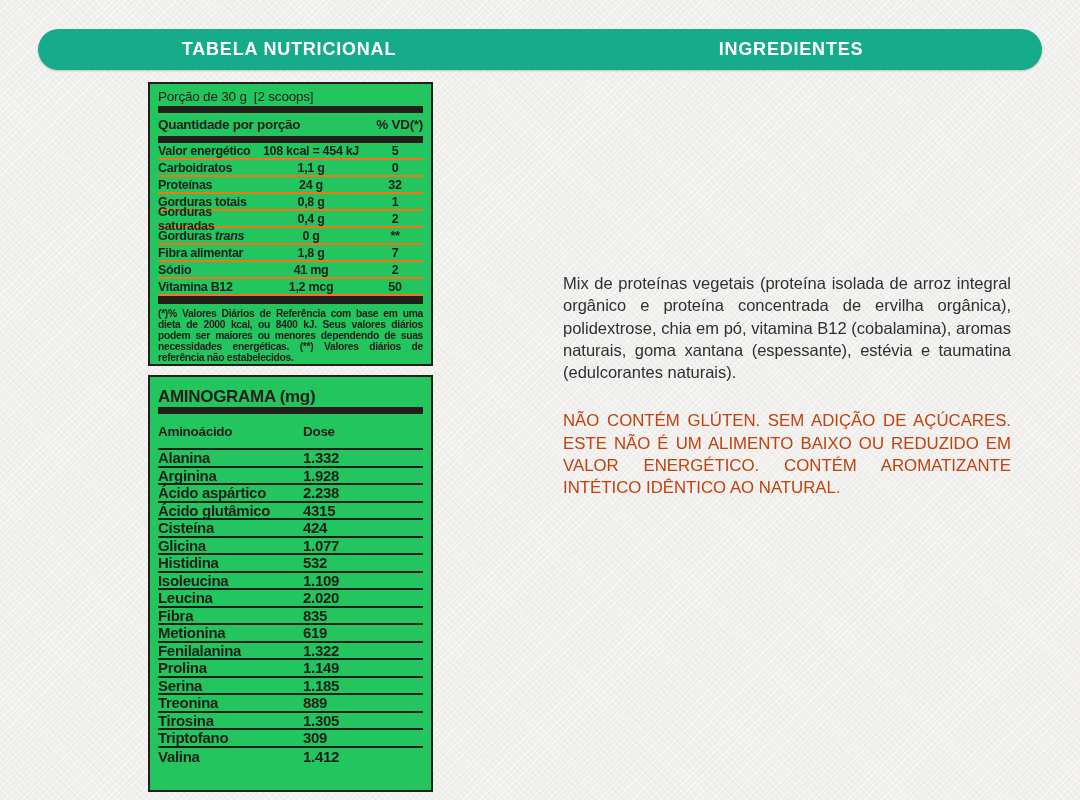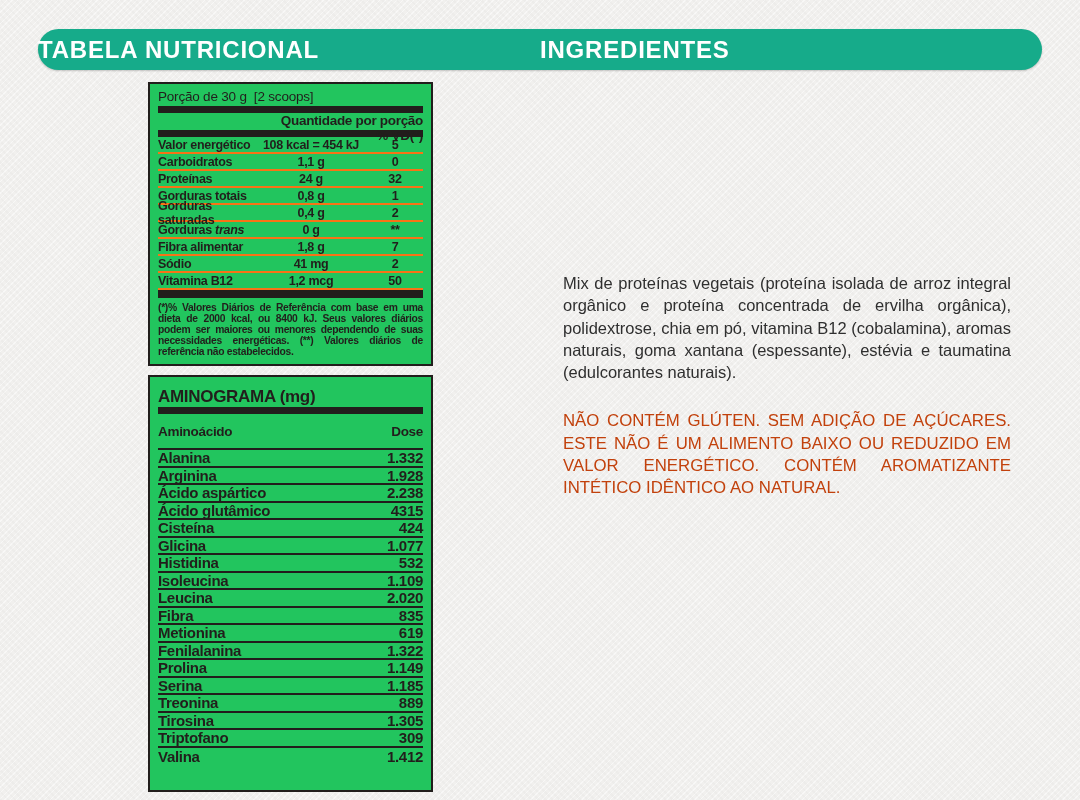--- a/index.html
+++ b/index.html
@@ -14,42 +14,42 @@
     overflow:hidden;
   }
 
   
   .header-bar {
     position:absolute; left:38px; top:29px; width:1004px; height:41px;
     border-radius:21px; display:flex;
     box-shadow:0 1px 2px rgba(0,0,0,0.2);
   }
   .header-half {
-    flex:1; display:flex; align-items:center; justify-content:flex-start;
-    color:#ffffff; font-weight:bold; font-size:24px; letter-spacing:0.8px;
+    flex:1; display:flex; align-items:center; justify-content:center;
+    color:#ffffff; font-weight:bold; font-size:18px; letter-spacing:0.8px;
   }
 
   
   .panel {
     position:absolute; left:148px; width:285px;
     background:#22c55e; border:2.5px solid #221e1c;
     color:#221e1c; padding:0 8px; overflow:hidden;
   }
   .bar { height:7px; background:#221e1c; }
   .bar.thick { height:8px; }
 
   
   #nutri-panel { top:82px; height:284px; }
   .serving {
     font-size:13.5px; padding-top:5px; height:22px;
     letter-spacing:-0.2px; white-space:pre;
   }
   .nutri-head {
-    display:flex; justify-content:space-between; align-items:flex-end;
-    height:17px; font-weight:bold; font-size:13.5px; letter-spacing:-0.3px;flex-direction:column;
+    display:flex; justify-content:space-between; align-items:center;
+    height:23px; font-weight:bold; font-size:13.5px; letter-spacing:-0.3px;
   }
   .n-row {
     display:flex; align-items:center; height:17px;
     border-bottom:2px solid #f97316;
     font-weight:bold; font-size:12.5px; letter-spacing:-0.3px;
   }
   .n-name { flex:1; text-align:left; }
   .n-name i { font-style:italic; }
   .n-qty { width:112px; text-align:center; }
   .n-vd { width:56px; text-align:center; }
@@ -63,21 +63,21 @@
   .amino-title {
     font-size:17px; font-weight:bold; letter-spacing:-0.3px;
     padding:10px 0 7px 0; height:30px;
   }
   .amino-head {
     display:flex; align-items:center; height:36px;
     border-bottom:2px solid #221e1c;
     font-weight:bold; font-size:13.5px; letter-spacing:-0.3px;
   }
   .a-name { flex:1; text-align:left; }
-  .a-dose { width:120px; text-align:right; }
+  .a-dose { width:120px; text-align:left; }
   .a-row {
     display:flex; align-items:center; height:17.5px;
     border-bottom:2px solid #221e1c;
     font-weight:bold; font-size:15px; letter-spacing:-0.3px;
   }
   .a-row:last-child { border-bottom:none; }
 
   
   .ingredients { position:absolute; left:563px; top:272px; width:448px; }
   .ing-p {

